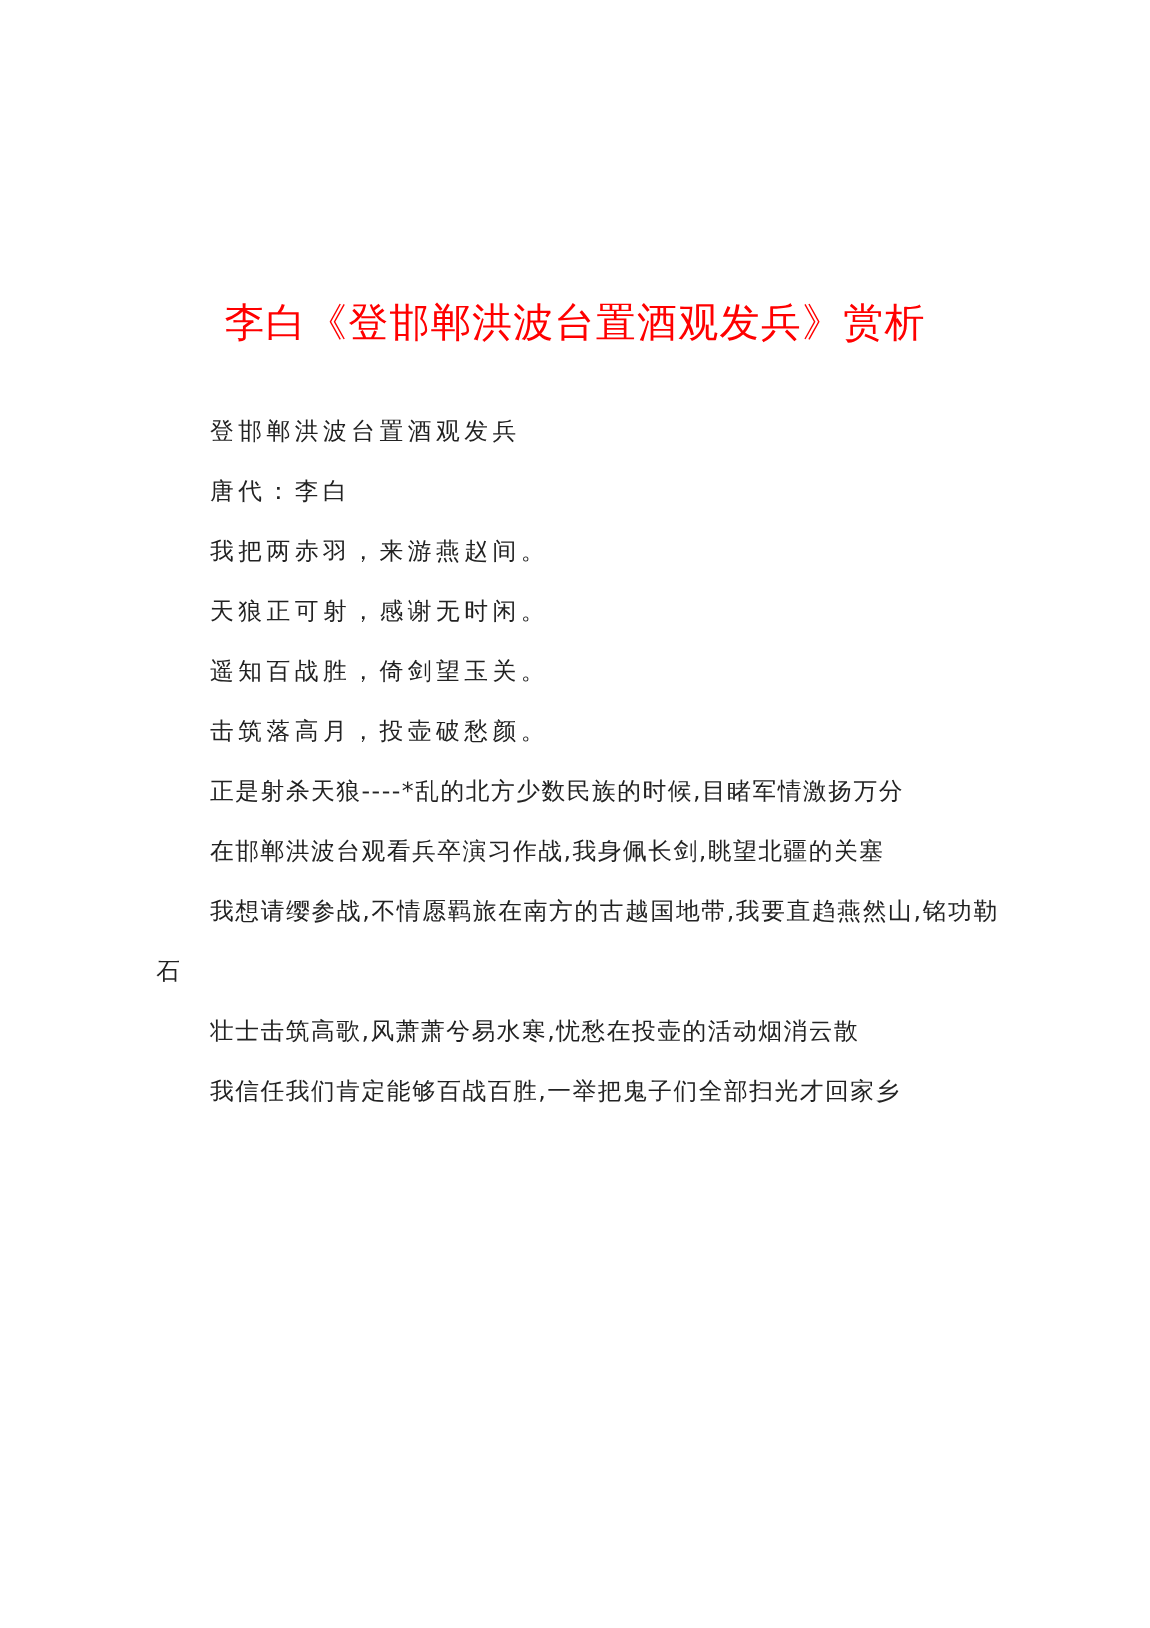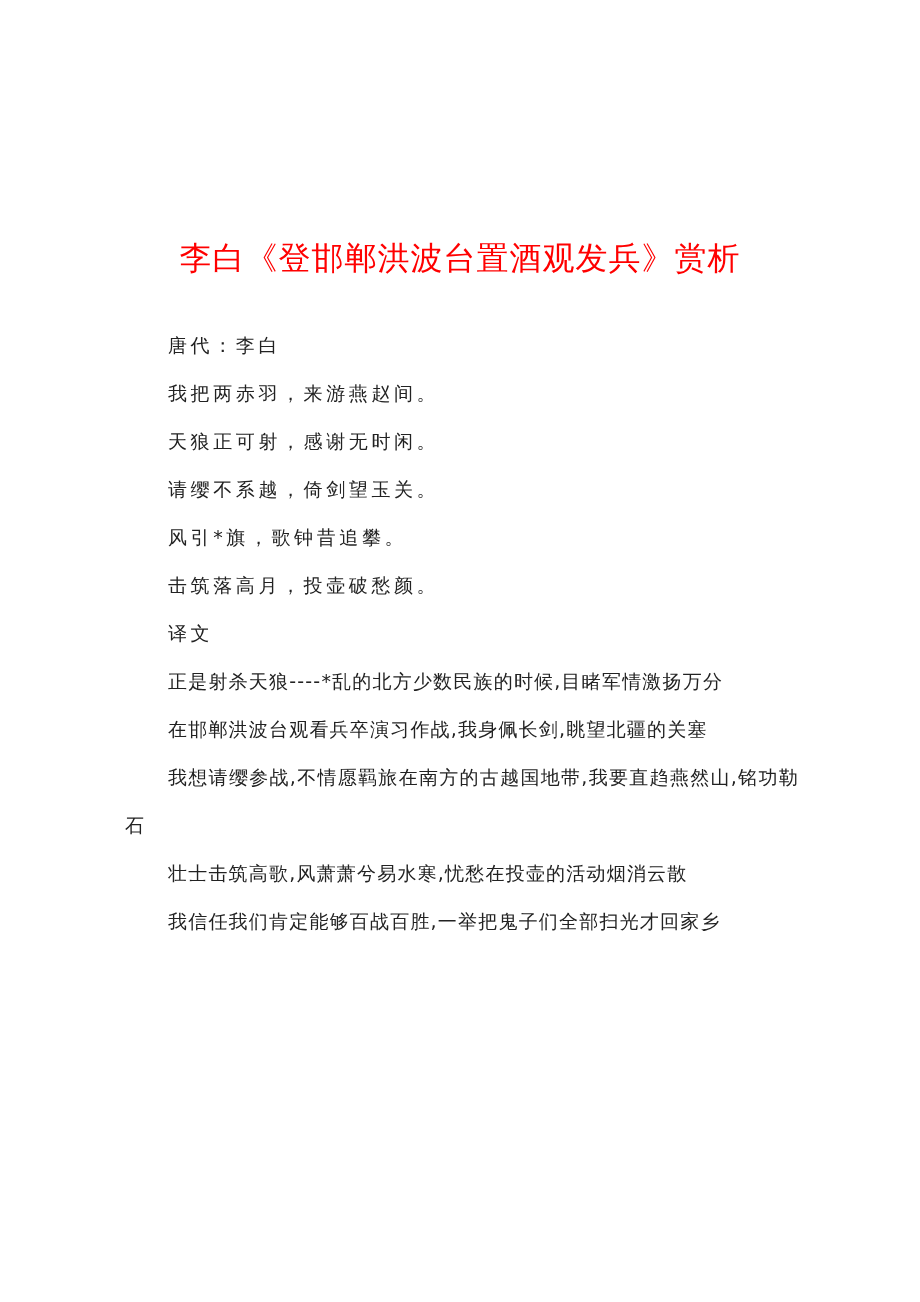--- a/index.html
+++ b/index.html
@@ -60,29 +60,28 @@
       letter-spacing: 1.3px;
     }
   </style>
 </head>
 <body>
 
 <div class="page">
   <h1 class="title">李白《登邯郸洪波台置酒观发兵》赏析</h1>
 
   <div class="body">
+    <p class="line">登邯郸洪波台置酒观发兵</p>
     <p class="line">唐代：李白</p>
 
     <p class="line">我把两赤羽，来游燕赵间。</p>
     <p class="line">天狼正可射，感谢无时闲。</p>
-    <p class="line">请缨不系越，倚剑望玉关。</p>
-    <p class="line">风引*旗，歌钟昔追攀。</p>
+    <p class="line">遥知百战胜，倚剑望玉关。</p>
     <p class="line">击筑落高月，投壶破愁颜。</p>
 
-    <p class="line">译文</p>
 
     <p class="line trans">正是射杀天狼----*乱的北方少数民族的时候,目睹军情激扬万分</p>
     <p class="line trans">在邯郸洪波台观看兵卒演习作战,我身佩长剑,眺望北疆的关塞</p>
     <p class="line trans wrap">我想请缨参战,不情愿羁旅在南方的古越国地带,我要直趋燕然山,铭功勒石</p>
     <p class="line trans">壮士击筑高歌,风萧萧兮易水寒,忧愁在投壶的活动烟消云散</p>
     <p class="line trans">我信任我们肯定能够百战百胜,一举把鬼子们全部扫光才回家乡</p>
   </div>
 </div>
 
 </body></html>

